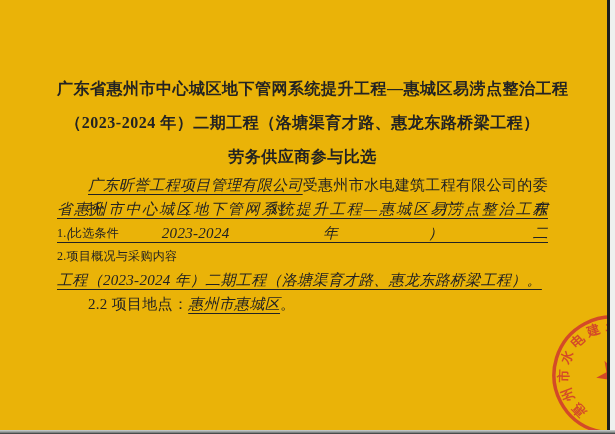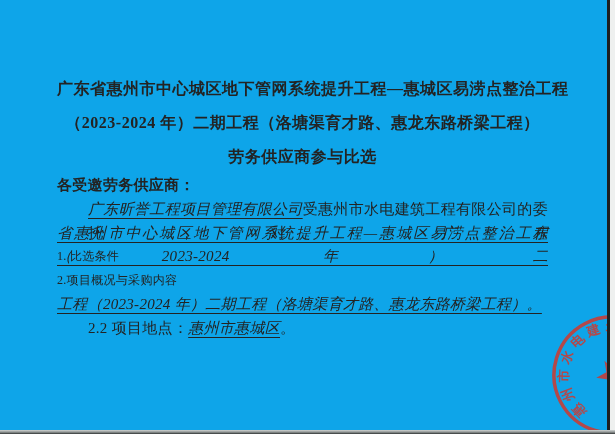--- a/index.html
+++ b/index.html
@@ -2,21 +2,21 @@
 <html><head>
 <meta charset="utf-8">
 <style>
   * { margin:0; padding:0; box-sizing:border-box; }
   html,body { width:615px; height:434px; }
   body { font-family:"Liberation Serif","DejaVu Serif",serif; }
 
   .page {
     position:relative;
     width:615px; height:434px;
-    background:#0ea5e9;
+    background:#eab308;
     overflow:hidden;
   }
 
   
   .edge-line {
     position:absolute; top:0; right:5px;
     width:3px; height:434px;
     background:#1d1f1e;
   }
   .edge-margin {
@@ -79,21 +79,20 @@
 
 <div class="page">
 
   <div class="doc">
     <div class="doc-title">
         <div class="title-line">广东省惠州市中心城区地下管网系统提升工程—惠城区易涝点整治工程</div>
         <div class="title-line">（2023-2024 年）二期工程（洛塘渠育才路、惠龙东路桥梁工程）</div>
         <div class="title-line">劳务供应商参与比选</div>
       </div>
     <div class="doc-body">
-        <div class="line bold"><span>各受邀劳务供应商：</span></div>
         <div class="line indent fill"><span class="u">广东昕誉工程项目管理有限公司</span><span>受惠州市水电建筑工程有限公司的委托，对</span><span class="u"> 广东</span></div>
         <div class="line fill"><span class="u">省惠州市中心城区地下管网系统提升工程—惠城区易涝点整治工程（2023-2024 年）二</span></div>
         <div class="line heading"><span>1. 比选条件</span></div>
         <div class="line heading"><span>2.项目概况与采购内容</span></div>
         <div class="line"><span class="u">工程（2023-2024 年）二期工程（洛塘渠育才路、惠龙东路桥梁工程）。</span></div>
         <div class="line indent"><span>2.2 项目地点：</span><span class="u">惠州市惠城区</span><span>。</span></div>
       </div>
   </div>
 
   <svg class="seal" viewBox="0 0 130 130">

